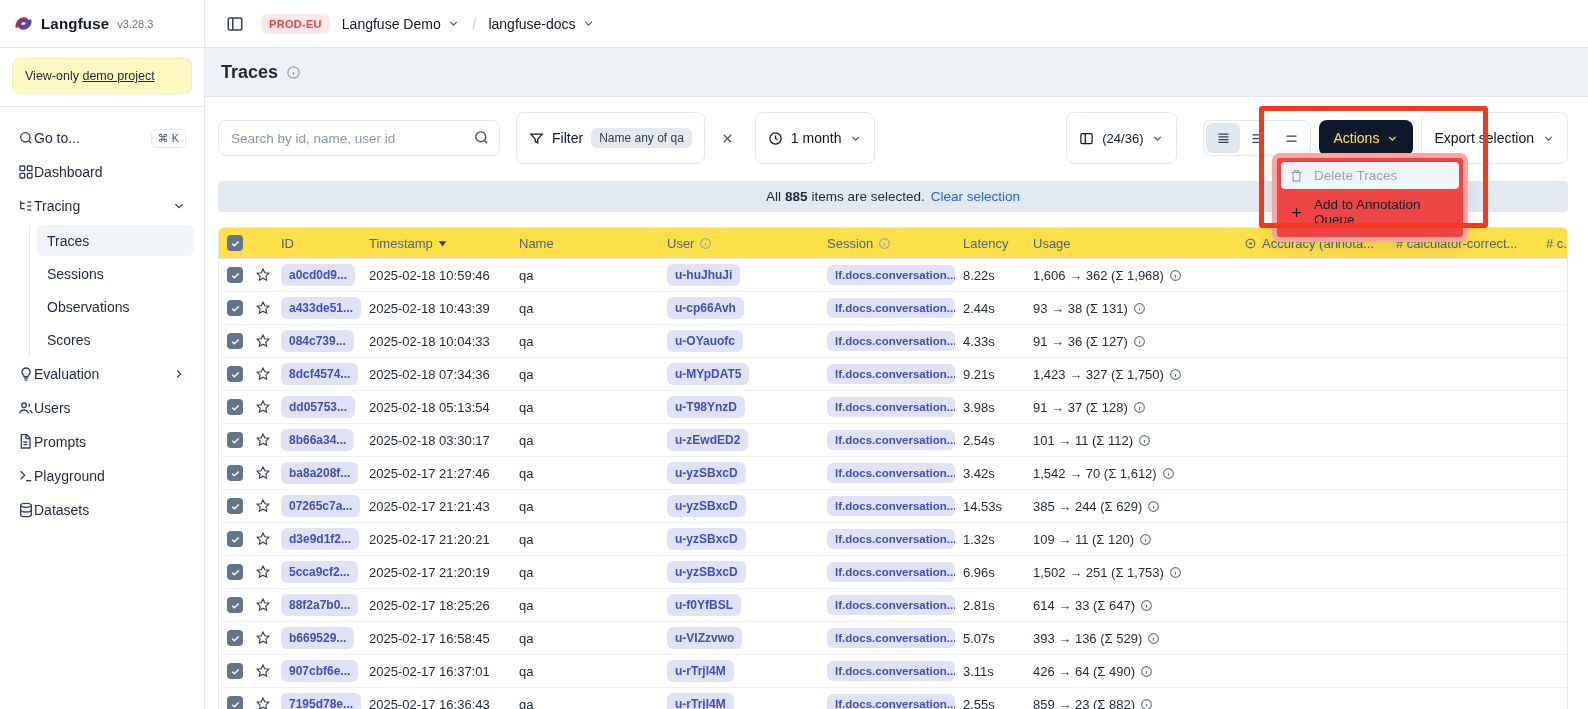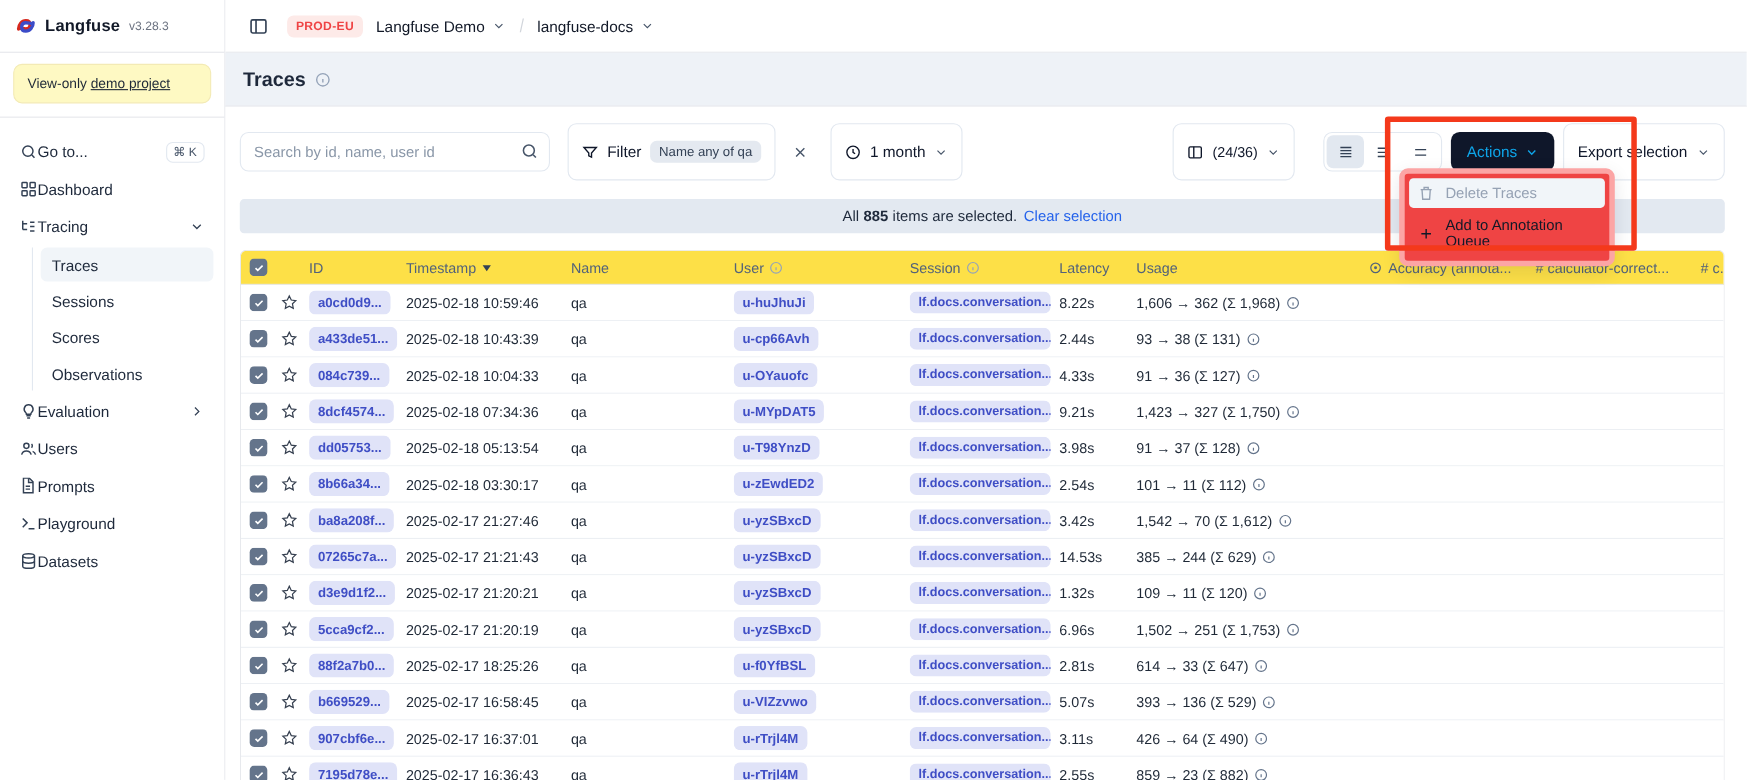--- a/index.html
+++ b/index.html
@@ -44,21 +44,21 @@
   .search-box input { width:100%; height:100%; border:1px solid #e2e8f0; border-radius:8px; padding:0 34px 0 12px; font-size:13.5px; color:#0f172a; outline:none; font-family:inherit; }
   .search-box input::placeholder { color:#8a97a8; }
   .search-box .mag { position:absolute; right:10px; top:9px; color:#475569; }
   .btn { display:inline-flex; align-items:center; gap:8px; height:52px; border:1px solid #e2e8f0; border-radius:8px; background:#fff; padding:0 12px; font-size:14px; color:#0f172a; cursor:pointer; font-family:inherit; }
   .pill { background:#e4e9f0; border-radius:6px; padding:3px 8px; font-size:12px; color:#334155; white-space:nowrap; }
   .ghost-x { display:flex; align-items:center; justify-content:center; width:30px; height:30px; margin:0 12px 0 8px; color:#475569; cursor:pointer; border-radius:6px; }
   .right-tools { margin-left:auto; display:flex; align-items:center; }
   .toggle-group { display:flex; align-items:center; border:1px solid #e2e8f0; border-radius:8px; height:36px; padding:2px; margin:0 8px 0 26px; }
   .toggle-cell { width:34px; height:30px; display:flex; align-items:center; justify-content:center; border-radius:6px; color:#334155; cursor:pointer; }
   .toggle-cell.sel { background:#e2e8f0; }
-  .btn-dark { display:inline-flex; align-items:center; gap:7px; height:36px; border-radius:8px; background:#0f172a; color:#0ea5e9; padding:0 14px; font-size:14px; font-weight:500; cursor:pointer; border:none; font-family:inherit; }
+  .btn-dark { display:inline-flex; align-items:center; gap:7px; height:36px; border-radius:8px; background:#0f172a; color:#fde047; padding:0 14px; font-size:14px; font-weight:500; cursor:pointer; border:none; font-family:inherit; }
   .btn-export { margin-left:8px; }
 
   .sel-banner { height:31px; background:#e3e9f1; border-radius:4px; display:flex; align-items:center; justify-content:center; gap:4px; font-size:13.5px; color:#1e293b; margin-bottom:15px; }
   .sel-banner b { font-weight:bold; }
   .sel-banner .clear { color:#2563eb; font-weight:500; cursor:pointer; margin-left:2px; }
 
   
   .table { border:1px solid #e5e7eb; border-bottom:none; border-radius:6px 6px 0 0; overflow:hidden; }
   .grid-cols { display:grid; grid-template-columns:36px 26px 88px 150px 148px 160px 136px 70px 211px 152px 150px minmax(0,1fr); align-items:center; }
   .t-head { height:31px; font-size:13px; color:#52627a; background:#fde047; border-bottom:1px solid #e5e7eb; }
@@ -150,24 +150,24 @@
       </div>
 
       <div class="sub-list">
         <div class="sub-item active">
             <span>Traces</span>
           </div>
         <div class="sub-item">
             <span>Sessions</span>
           </div>
         <div class="sub-item">
-            <span>Scores</span>
+            <span>Observations</span>
           </div>
         <div class="sub-item">
-            <span>Observations</span>
+            <span>Scores</span>
           </div>
       </div>
 
       <div class="nav-item">
         <span style="display:flex">
           <svg width="16" height="16" viewBox="0 0 24 24" fill="none" stroke="currentColor" stroke-width="2">
               <path d="M9 18h6"></path>
               <path d="M10 21h4"></path>
               <path d="M12 3a6 6 0 0 0-4 10.5c.8.7 1 1.5 1 2.5h6c0-1 .2-1.8 1-2.5A6 6 0 0 0 12 3Z"></path>
             </svg>

